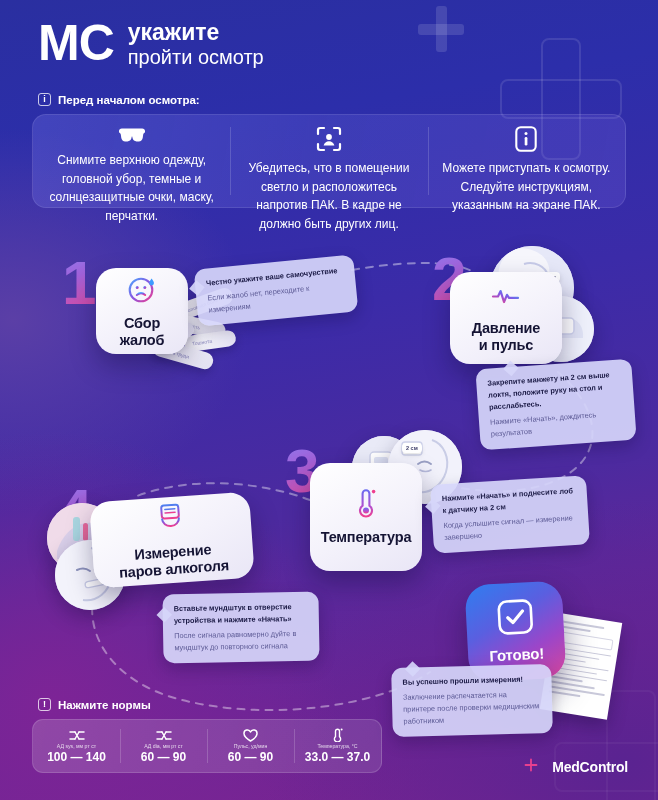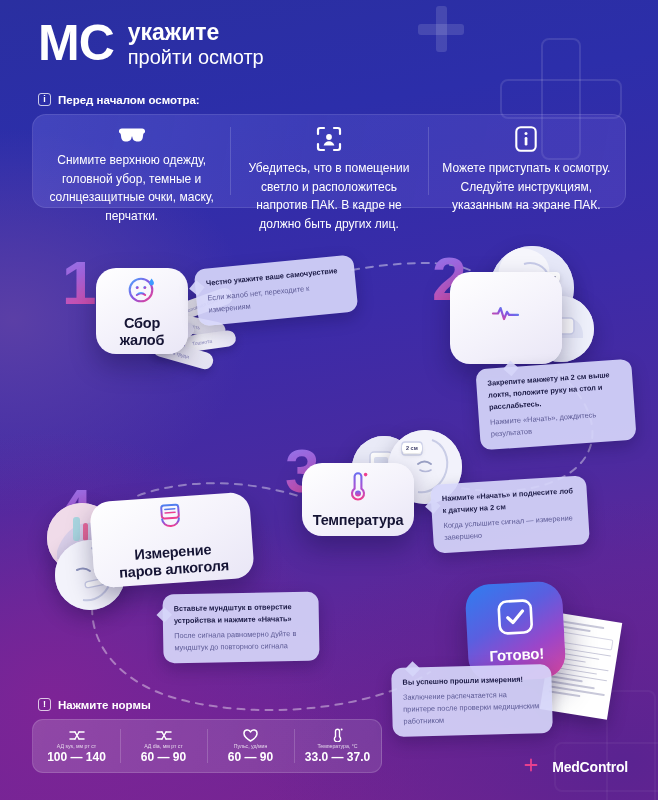--- a/index.html
+++ b/index.html
@@ -121,21 +121,21 @@
     box-shadow: 0 12px 26px rgba(20,10,60,0.36);
     display: flex; flex-direction: column; align-items: center; justify-content: center;
     padding: 10px 12px; text-align: center;
   }
   .step-card .sc-title {
     font-size: 14.5px; font-weight: 700; color: #151434; line-height: 1.16; letter-spacing: -.2px;
   }
   .step-card .sc-ico { margin-bottom: 7px; }
   #card1 { top: 268px; left: 96px; width: 92px;  height: 86px; }
   #card2 { top: 272px; left: 450px; width: 112px; height: 92px; }
-  #card3 { top: 463px; left: 302px; width: 112px; height: 73px; }
+  #card3 { top: 463px; left: 310px; width: 112px; height: 108px; }
   #card4 { top: 497px; left: 92px;  width: 160px; height: 86px; transform: rotate(-4deg); }
   #card5 {
     top: 583px; left: 467px; width: 97px; height: 97px; border-radius: 24px;
     background: linear-gradient(150deg, #2f7df0 0%, #5a5fe0 38%, #9b46c9 68%, #d6459a 100%);
     box-shadow: 0 14px 30px rgba(20,10,60,0.42);
     transform: rotate(-3deg);
   }
   #card5 .sc-title { color: #ffffff; font-size: 15px; }
 
   
@@ -409,20 +409,21 @@
             <stop offset="0%" stop-color="#ef3f8f"></stop>
               <stop offset="55%" stop-color="#7b5ae8"></stop>
               <stop offset="100%" stop-color="#39b7f0"></stop>
           </linearGradient>
         </defs>
         <path d="M3 6h26" stroke="url(#g-pulse)" stroke-width="2.2" stroke-linecap="round"></path>
         <path d="M3 20h26" stroke="url(#g-pulse)" stroke-width="2.2" stroke-linecap="round"></path>
         <path d="M3 13.5h5l2.6-5.4L14 19l3-7.2 2 3.1h9" stroke="url(#g-pulse)" stroke-width="2.2" stroke-linecap="round" stroke-linejoin="round" fill="none"></path>
       </svg>
     </div>
+    <div class="sc-title">Давление<br>и пульс</div>
   </div>
 
   <div class="step-card" id="card3">
     <div class="sc-ico">
       <svg width="22" height="30" viewBox="0 0 22 30" fill="none">
         <defs>
           <linearGradient id="g-th" x1="0" y1="0" x2="0" y2="1">
             <stop offset="0%" stop-color="#6b6cf0"></stop>
               <stop offset="60%" stop-color="#b14fd0"></stop>
               <stop offset="100%" stop-color="#ef3f8f"></stop>

